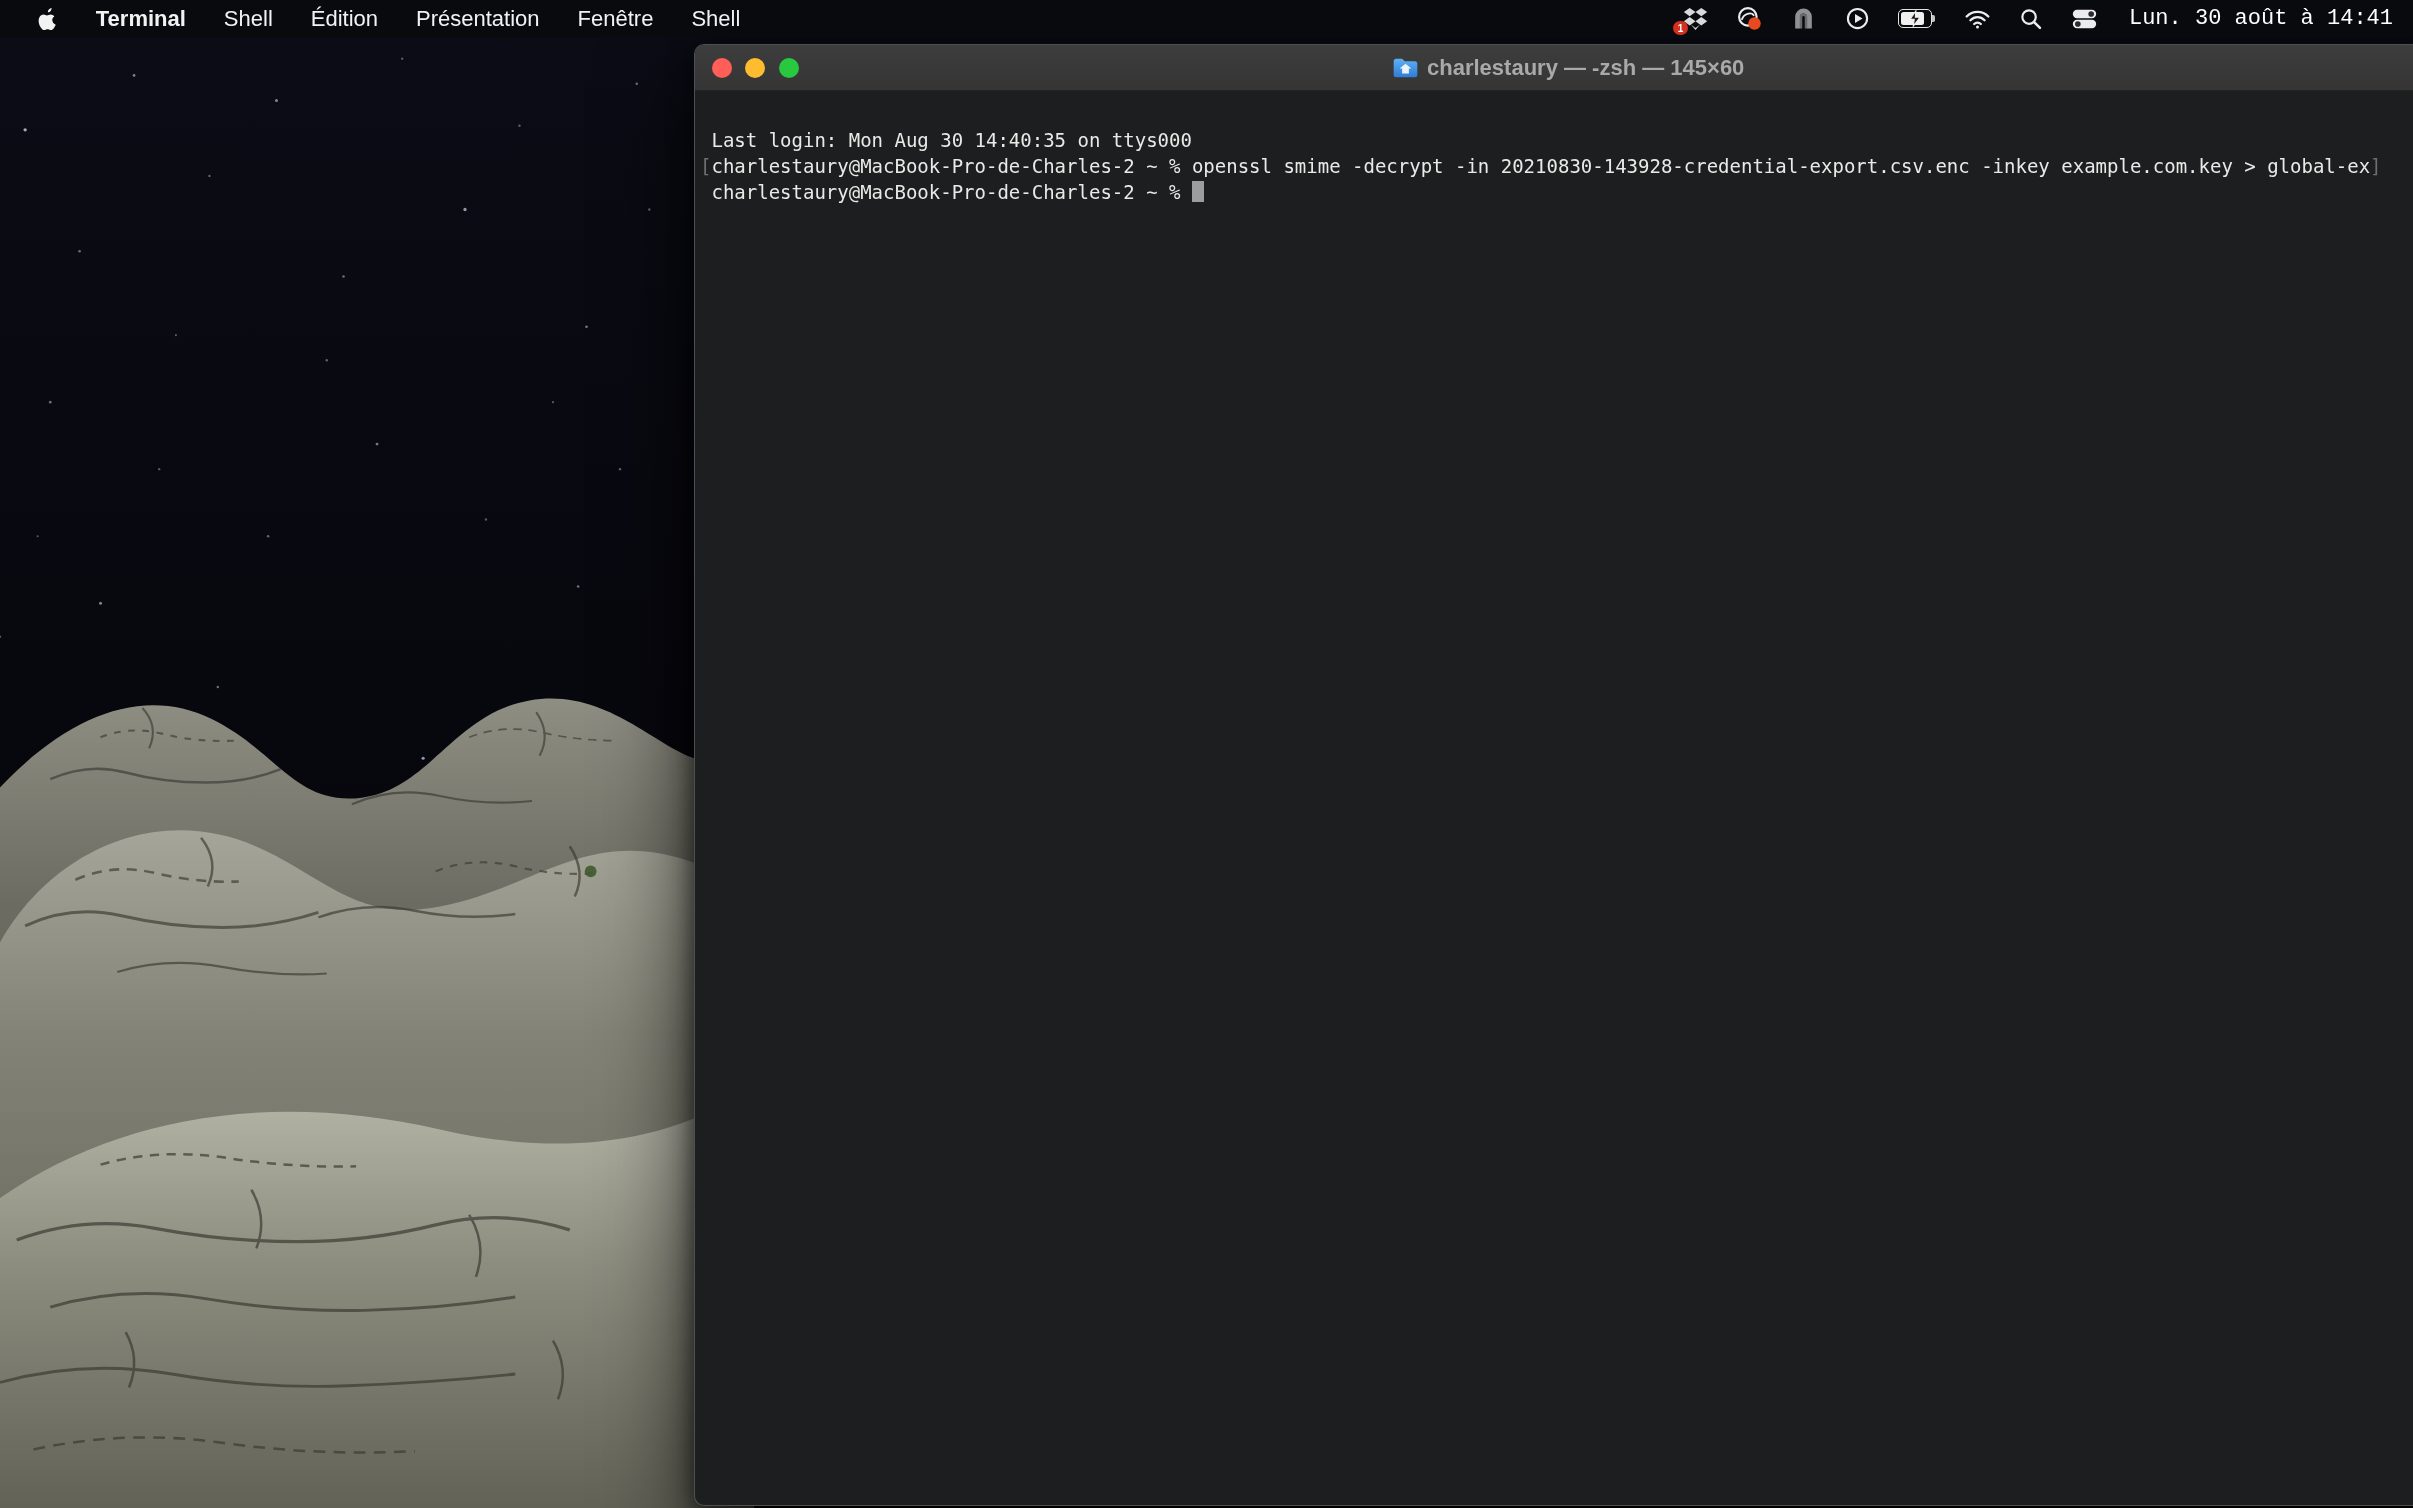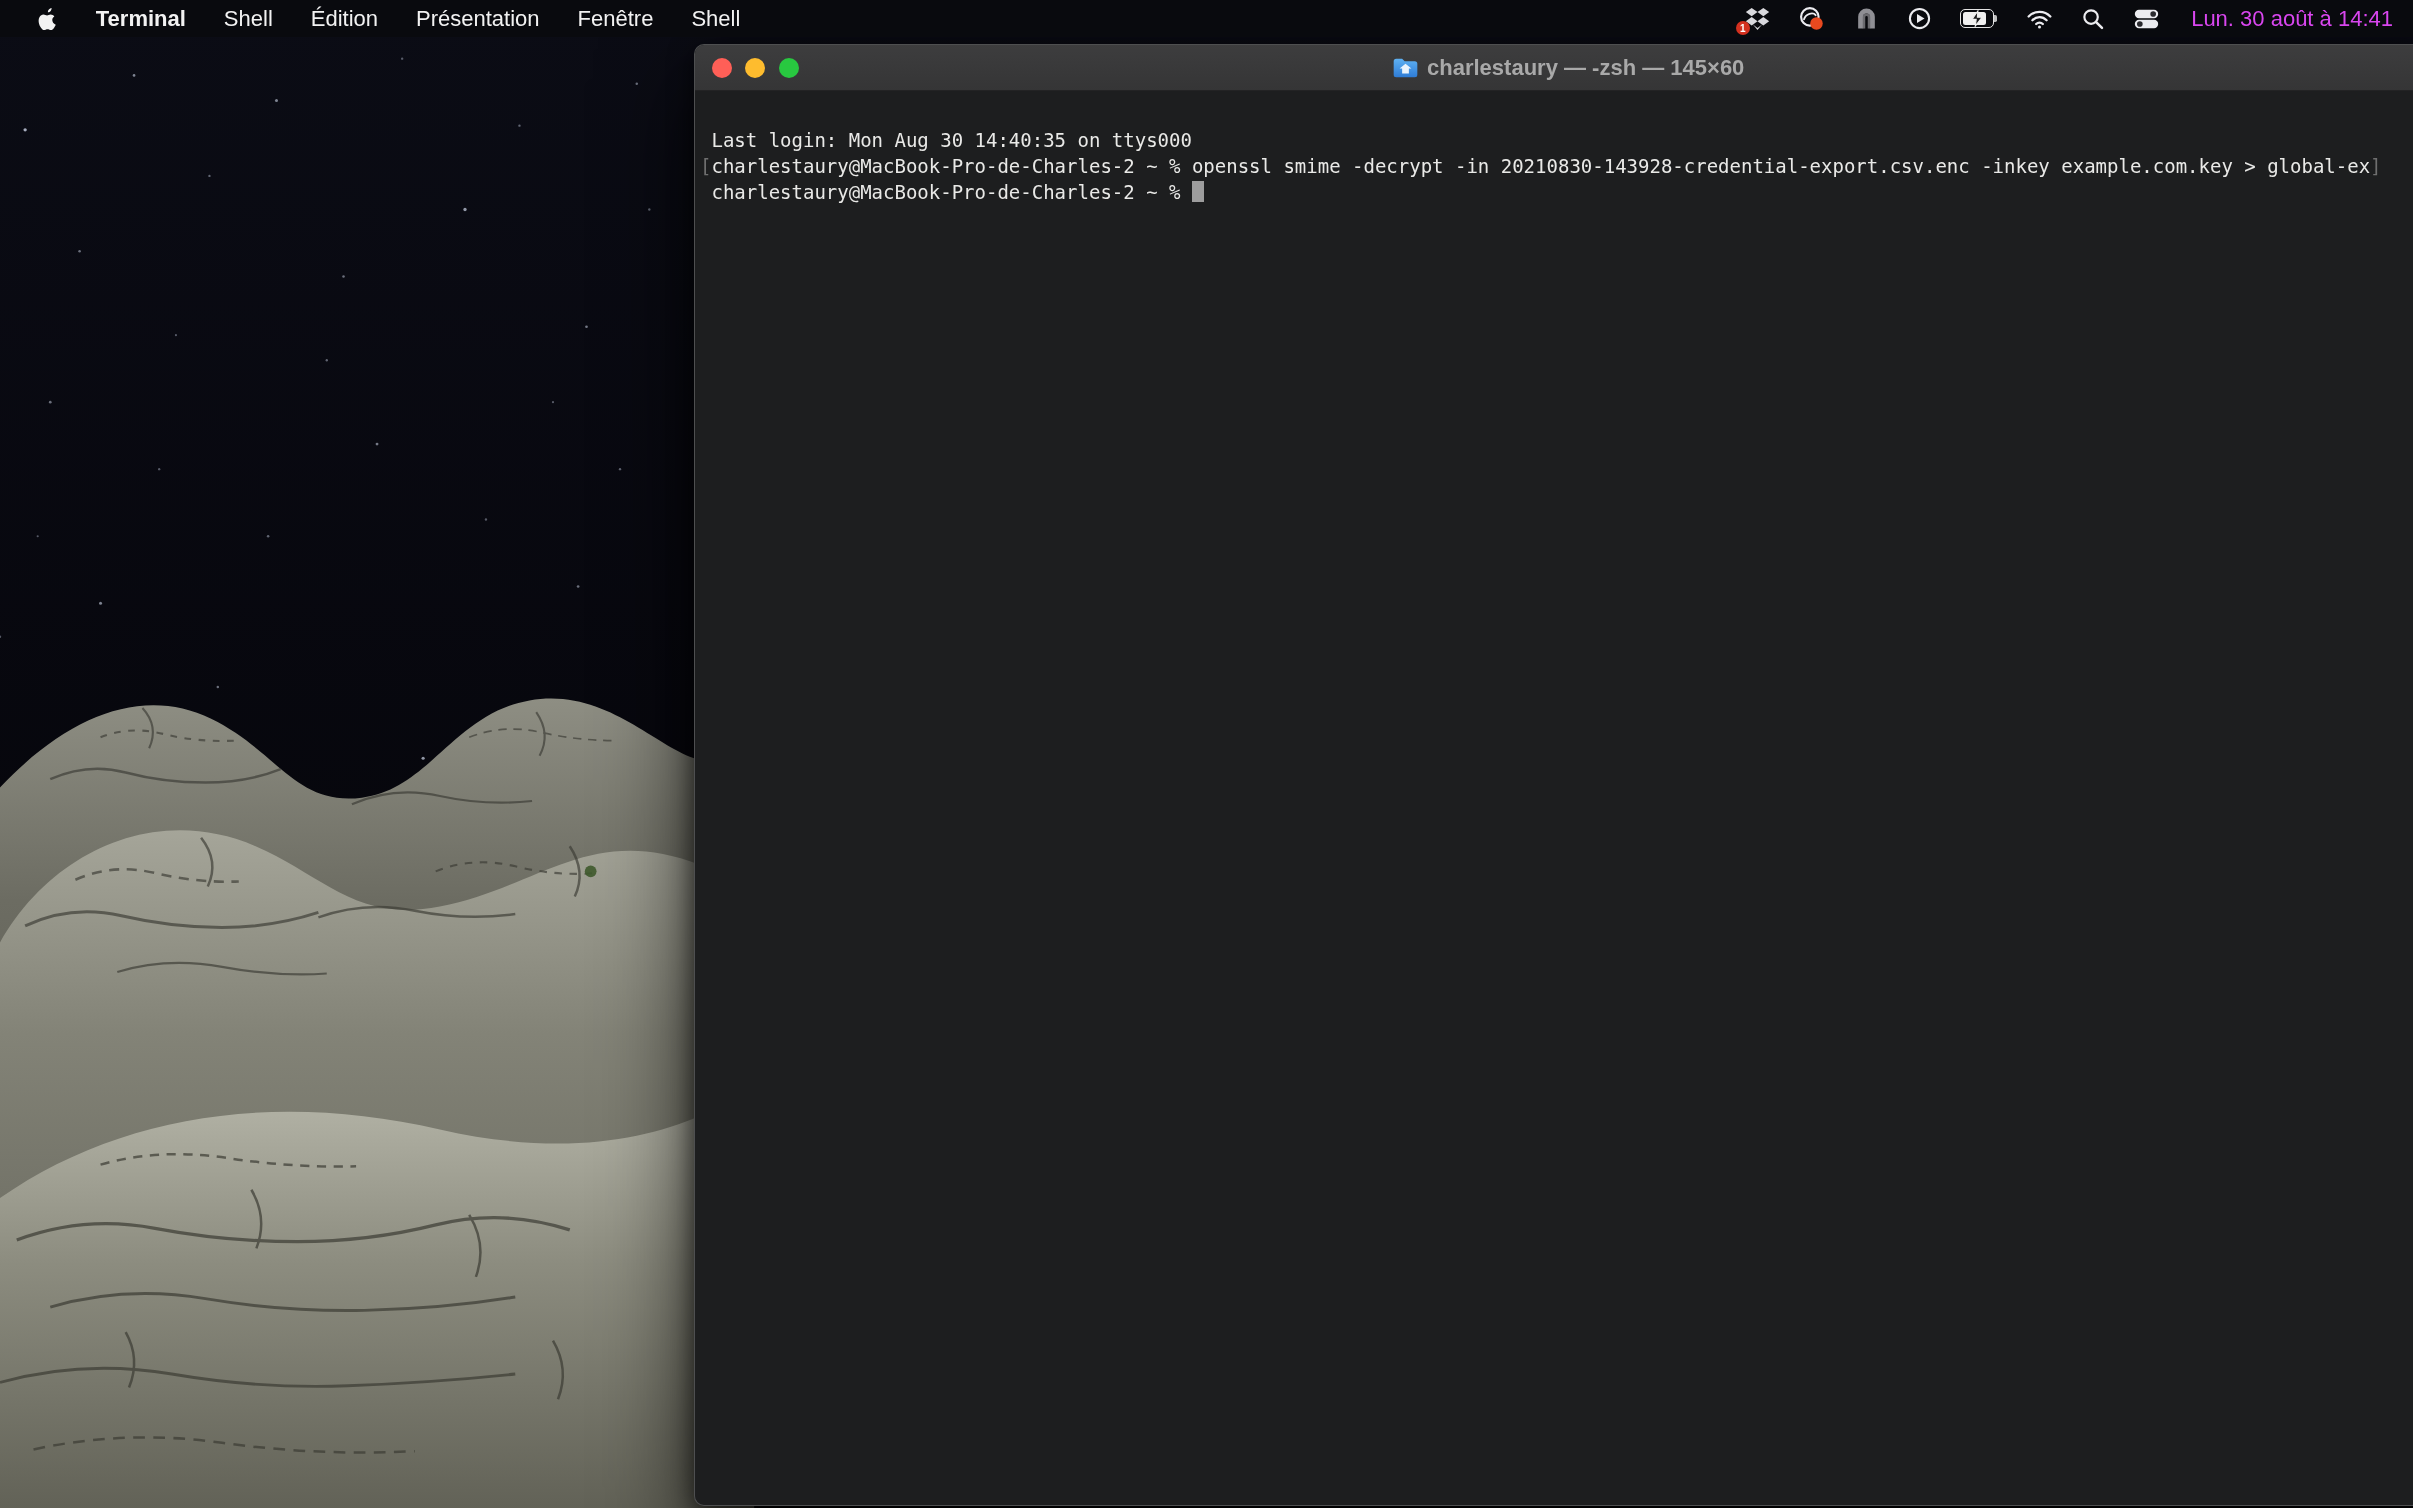--- a/index.html
+++ b/index.html
@@ -18,21 +18,21 @@
   .menubar-left { display:flex; align-items:center; height:100%; padding-left:20px; }
   .apple-menu { display:flex; align-items:center; padding:0 18.4px; height:100%; }
   .apple-menu svg { width:20px; height:23.5px; fill:#f2f2f2; }
   .menu-item { padding:6px 19px; height:100%; display:flex; align-items:center; white-space:nowrap; }
   .menu-item.app { font-weight:700; }
   .menubar-right { display:flex; align-items:center; height:100%; padding-right:20px; }
   .status-icon { position:relative; padding:0 14.2px; height:100%; display:flex; align-items:center; }
   .badge { position:absolute; left:5px; bottom:1.7px; min-width:14.2px; height:14.2px; border-radius:7.5px;
            background:#d3301f; color:#fff; font-size:10px; font-weight:700;
            display:flex; align-items:center; justify-content:center; padding:0 2.5px; }
-  .clock { padding-left:17px; white-space:nowrap; font-size:22px; color:#d946ef; }
+  .clock { padding-left:17px; white-space:nowrap; font-size:22px; color:#ffffff;font-family:Liberation Mono, monospace; }
 
   
   .battery { position:relative; width:37px; height:18.4px; }
   .battery .shell { position:absolute; left:0; top:0; width:34px; height:18.4px;
                     border:1.7px solid rgba(240,240,240,.95); border-radius:5px; }
   .battery .cap { position:absolute; right:0; top:5.9px; width:3.4px; height:6.7px;
                   background:rgba(240,240,240,.8); border-radius:0 1.7px 1.7px 0; }
   .battery .fill { position:absolute; left:2.5px; top:2.5px; width:23.5px; height:13.4px;
                    background:#f0f0f0; border-radius:2.5px; }
   .battery svg { position:absolute; left:6.7px; top:0.8px; width:20px; height:17px; }

